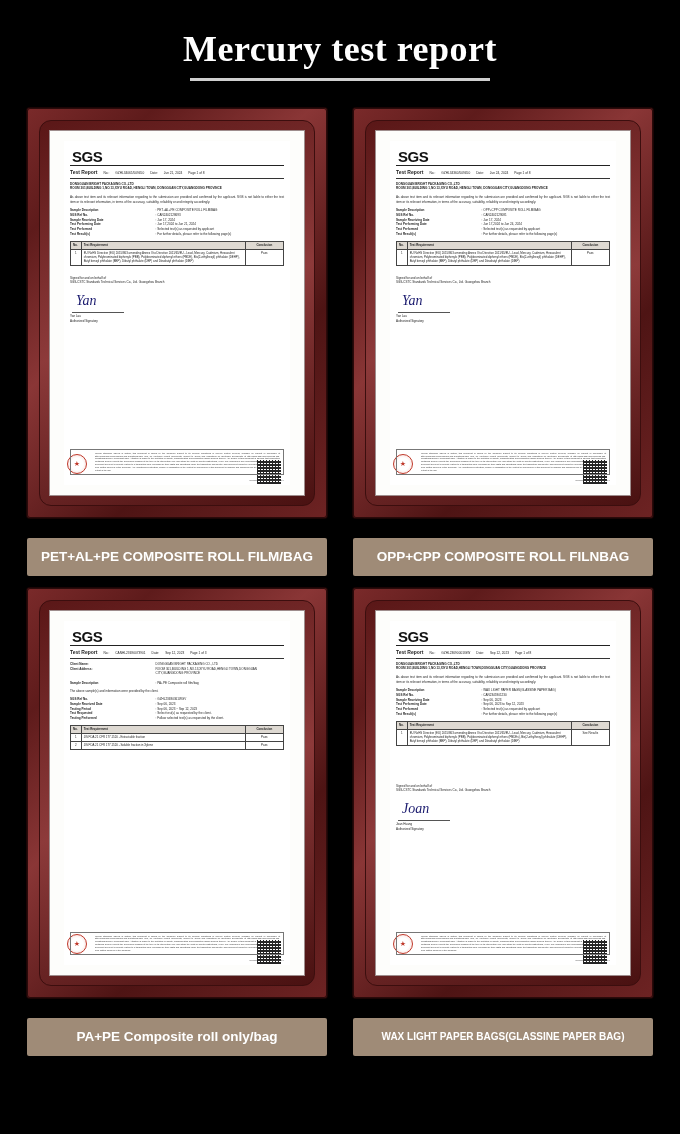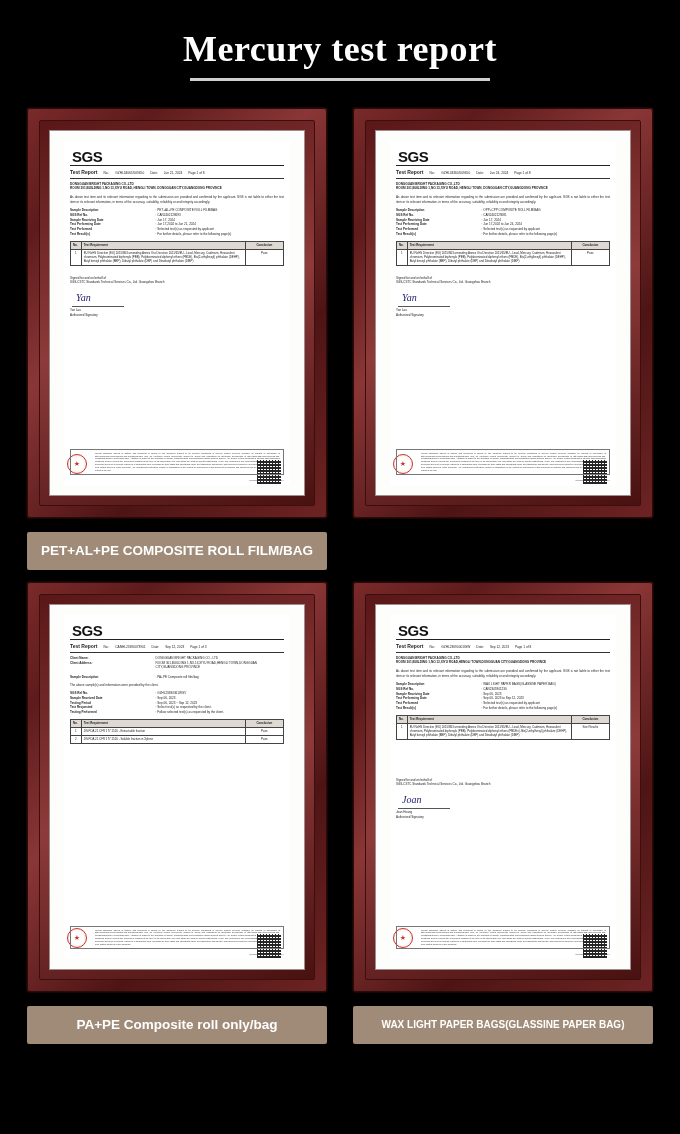--- a/index.html
+++ b/index.html
@@ -46,21 +46,21 @@
     background:
       linear-gradient(135deg,#7a2a2a 0%, #5e1b1b 18%, #8a3636 40%, #4e1414 70%, #6d2323 100%);
     box-shadow: inset 0 0 0 1px #2a0a0a, 0 0 0 1px #1a0505;
     position: relative;
   }
   .frame .bevel {
     width: 100%; height: 100%;
     padding: 9px;
     background: linear-gradient(160deg,#5a1717,#8d3a3a 50%,#491111);
     border: 1px solid #3c0e0e;
-    border-radius: 2px;
+    border-radius: 12px;
   }
   .frame .mat {
     width: 100%; height: 100%;
     background: #fdfdfb;
     border: 1px solid #9e8d8d;
     padding: 10px 14px;
     overflow: hidden;
     position: relative;
   }
 
@@ -102,21 +102,21 @@
   table.res { width: 100%; border-collapse: collapse; margin-top: 4px; font-size: 2.9px; }
   table.res th, table.res td { border: 0.5px solid #444; padding: 1.4px 2px; vertical-align: top; }
   table.res th { background: #ded9d2; font-weight: bold; text-align: left; }
   table.res td.num { width: 5%; text-align: center; }
   table.res td.conc, table.res th.conc { width: 18%; text-align: center; }
 
   .signblock { margin-top: 10px; font-size: 3px; line-height: 1.5; }
   .sig-script {
     font-family: "Liberation Serif", serif;
     font-style: italic;
-    font-size: 10px;
+    font-size: 14px;
     color: #1a1a6e;
     margin: 5px 0 1px 6px;
   }
   .sig-line { width: 52px; height: 0.6px; background: #555; margin: 1px 0 1.5px 2px; }
 
   .qr {
     position: absolute; right: 8px; bottom: 0;
     width: 26px; height: 26px;
     background:
       repeating-linear-gradient(90deg,#000 0 1.5px,#fff 1.5px 3px),
@@ -143,21 +143,21 @@
     content: "★"; color: #c0392b; font-size: 7px;
     position: absolute; left: 50%; top: 50%; transform: translate(-50%,-52%);
   }
   .member-line {
     position: absolute; right: 6px; bottom: 3px;
     font-size: 2.1px; color: #444;
   }
 
   
   .caption {
-    margin-top: 14px;
+    margin-top: 20px;
     width: 300px;
     min-height: 38px;
     background: #9f8b77;
     color: #ffffff;
     font-weight: bold;
     font-size: 13.5px;
     display: flex; align-items: center; justify-content: center;
     text-align: center;
     padding: 6px 8px;
     border-radius: 2px;
@@ -303,20 +303,21 @@
                 <div>Authorized Signatory</div>
               </div>
               <div class="qr"></div>
               <div class="seal"></div>
               <div class="footer-note">Unless otherwise agreed in writing, this document is issued by the Company subject to its General Conditions of Service printed overleaf, available on request or accessible at http://www.sgs.com/en/Terms-and-Conditions.aspx and, for electronic format documents, subject to Terms and Conditions for Electronic Documents at http://www.sgs.com/en/Terms-and-Conditions/Terms-e-Document.aspx. Attention is drawn to the limitation of liability, indemnification and jurisdiction issues defined therein. Any holder of this document is advised that information contained hereon reflects the Company's findings at the time of its intervention only and within the limits of Client's instructions, if any. The Company's sole responsibility is to its Client and this document does not exonerate parties to a transaction from exercising all their rights and obligations under the transaction documents. This document cannot be reproduced except in full, without prior written approval of the Company. Any unauthorized alteration, forgery or falsification of the content or appearance of this document is unlawful and offenders may be prosecuted to the fullest extent of the law.</div>
               <div class="member-line">Member of the SGS Group (SGS SA)</div>
             </div>
           </div>
         </div>
       </div>
+      <div class="caption">OPP+CPP COMPOSITE ROLL FILNBAG</div>
     </div>
 
     <div class="cell">
       <div class="frame">
         <div class="bevel">
           <div class="mat">
             <div class="sheet">
               <div class="sgs-logo">SGS</div>
               <div class="sgs-rule"></div>
               <div class="rep-head">

